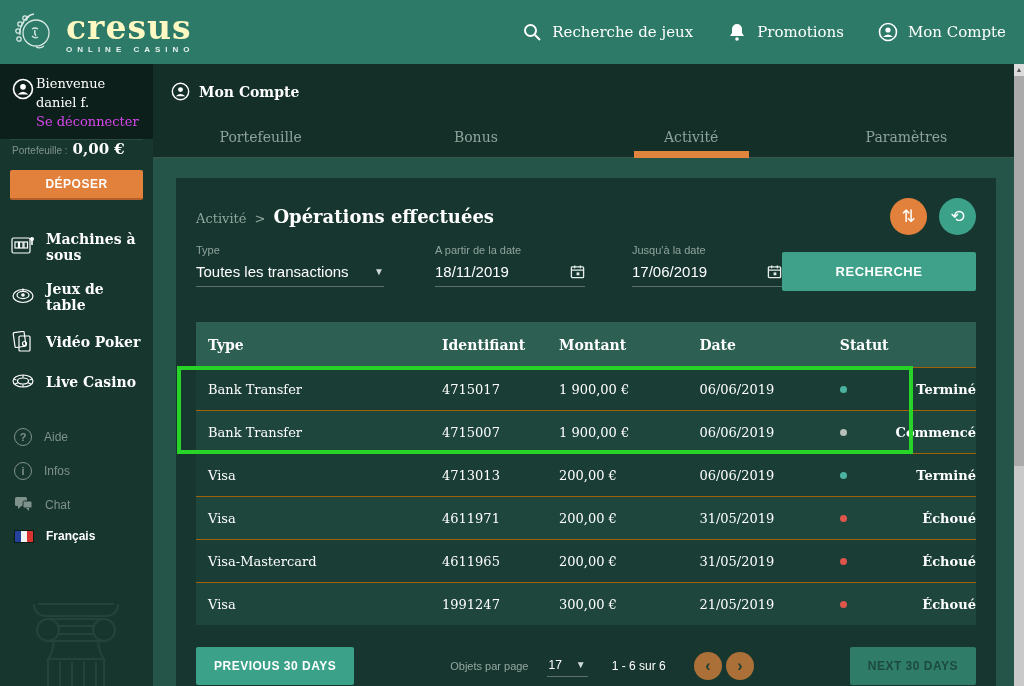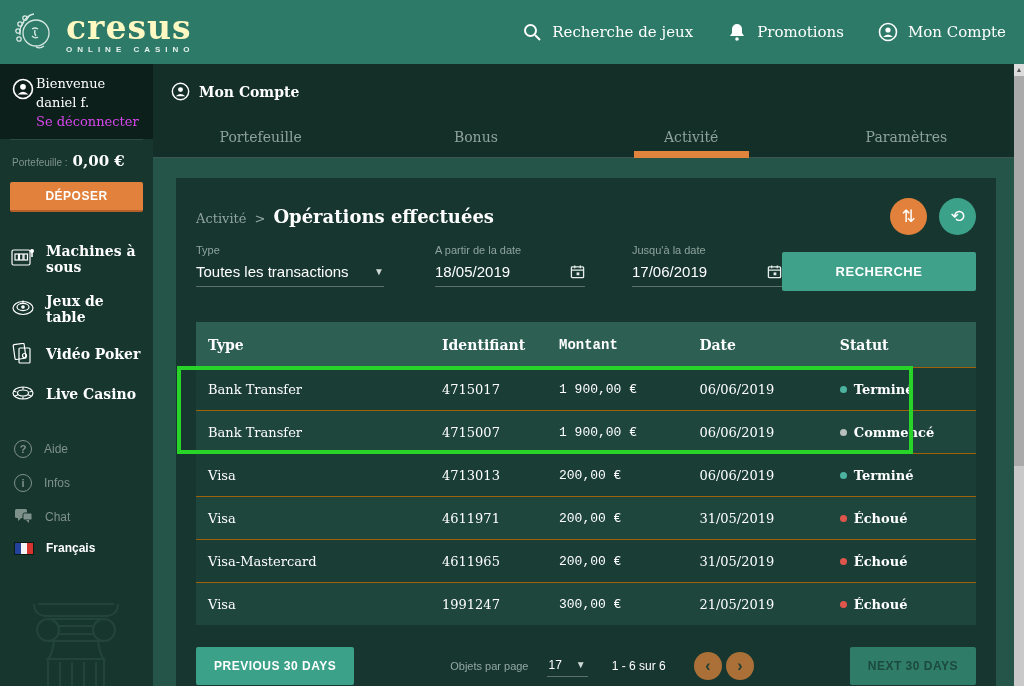--- a/index.html
+++ b/index.html
@@ -22,21 +22,21 @@
 
   
   .sidebar { position:absolute; top:64px; left:0; width:153px; height:622px;
     background:#17362e; overflow:hidden; }
   .user-block { background:#0d1f1a; padding:12px 10px 10px 12px; }
   .user-row { display:flex; gap:2px; }
   .avatar-icon { width:22px; height:22px; flex:none; margin-top:2px; }
   .user-lines { display:flex; flex-direction:column; gap:4px; font-size:13px; color:#fff; }
   .logout { color:#d946ef; font-size:13px; cursor:pointer; }
   .side-divider { height:1px; background:#2d4a42; margin:0 10px; }
-  .wallet { padding:12px 12px 6px 12px; display:flex; align-items:baseline; gap:5px; }
+  .wallet { padding:0 12px 6px 12px; display:flex; align-items:baseline; gap:5px; }
   .wallet-label { color:#7f948d; font-size:10px; font-family:"Liberation Sans", sans-serif; }
   .wallet-value { color:#fff; font-size:15px; font-weight:bold; }
   .deposit-btn { display:block; margin:6px 10px 14px 10px; width:133px; height:30px;
     background:#e2813c; border:none; border-bottom:2px solid #b5602a; border-radius:2px;
     color:#fff; font-weight:bold; font-size:12px; letter-spacing:.5px;
     font-family:"Liberation Sans", sans-serif; cursor:pointer; }
   .side-menu { padding:8px 0 4px 0; }
   .side-item { display:flex; align-items:center; gap:10px; padding:9px 10px; cursor:pointer; }
   .side-item .micon { width:26px; height:22px; flex:none; display:flex; justify-content:center; }
   .side-item .mlabel { color:#fff; font-weight:bold; font-size:14px; }
@@ -93,22 +93,22 @@
     font-size:13px; letter-spacing:.5px; font-family:"Liberation Sans", sans-serif; cursor:pointer; }
 
   
   .table { margin-top:18px; position:relative; }
   .t-head { display:flex; background:#2d5f52; height:45px; align-items:center; }
   .t-row { display:flex; height:43px; align-items:center; border-top:1px solid #a16207; }
   .t-row:nth-child(odd) { background:#1e463d; }
   .t-row:nth-child(even) { background:#1a3e36; }
   .cell { padding-left:12px; color:#fff; font-size:13px; white-space:nowrap; overflow:hidden; }
   .t-head .cell { font-weight:bold; font-size:14px; }
-  .c0 { width:30%; } .c1 { width:15%; } .c2 { width:18%;font-family:Liberation Mono, monospace; } .c3 { width:18%; } .c4 { width:19%; }
-  .status-cell { display:flex; align-items:center; gap:7px; }
+  .c0 { width:30%; } .c1 { width:15%; } .c2 { width:18%; } .c3 { width:18%; } .c4 { width:19%; }
+  .status-cell { display:flex; align-items:center; gap:7px;justify-content:space-between; }
   .dot { width:7px; height:7px; border-radius:50%; flex:none; }
   .status-txt { font-weight:bold; }
   .highlight-box { position:absolute; left:-19px; top:44px; width:736px; height:88px;
     border:4px solid #28d428; pointer-events:none; z-index:3; }
 
   
   .pager { display:flex; align-items:center; margin-top:22px;
     font-family:"Liberation Sans", sans-serif; }
   .pg-btn { height:38px; background:#3ba189; border:none; border-radius:2px; color:#fff;
     font-weight:bold; font-size:12px; letter-spacing:.5px; padding:0 18px;
@@ -331,21 +331,21 @@
       <div class="field type">
         <span class="f-label">Type</span>
         <div class="f-value-row">
           <span class="f-value">Toutes les transactions</span>
           <span class="caret">▼</span>
         </div>
       </div>
       <div class="field from">
         <span class="f-label">A partir de la date</span>
         <div class="f-value-row">
-          <span class="f-value">18/05/2019</span>
+          <span class="f-value">18/11/2019</span>
           <svg class="cal-icon" viewBox="0 0 16 16" fill="none" stroke="#e6edea" stroke-width="1.4">
               <rect x="1.5" y="3" width="13" height="11.5" rx="1"></rect>
               <path d="M5 1.5 v3 M11 1.5 v3 M1.5 6.5 h13"></path>
               <rect x="7" y="9" width="3" height="3" fill="#e6edea" stroke="none"></rect>
             </svg>
         </div>
       </div>
       <div class="field to">
         <span class="f-label">Jusqu'à la date</span>
         <div class="f-value-row">

